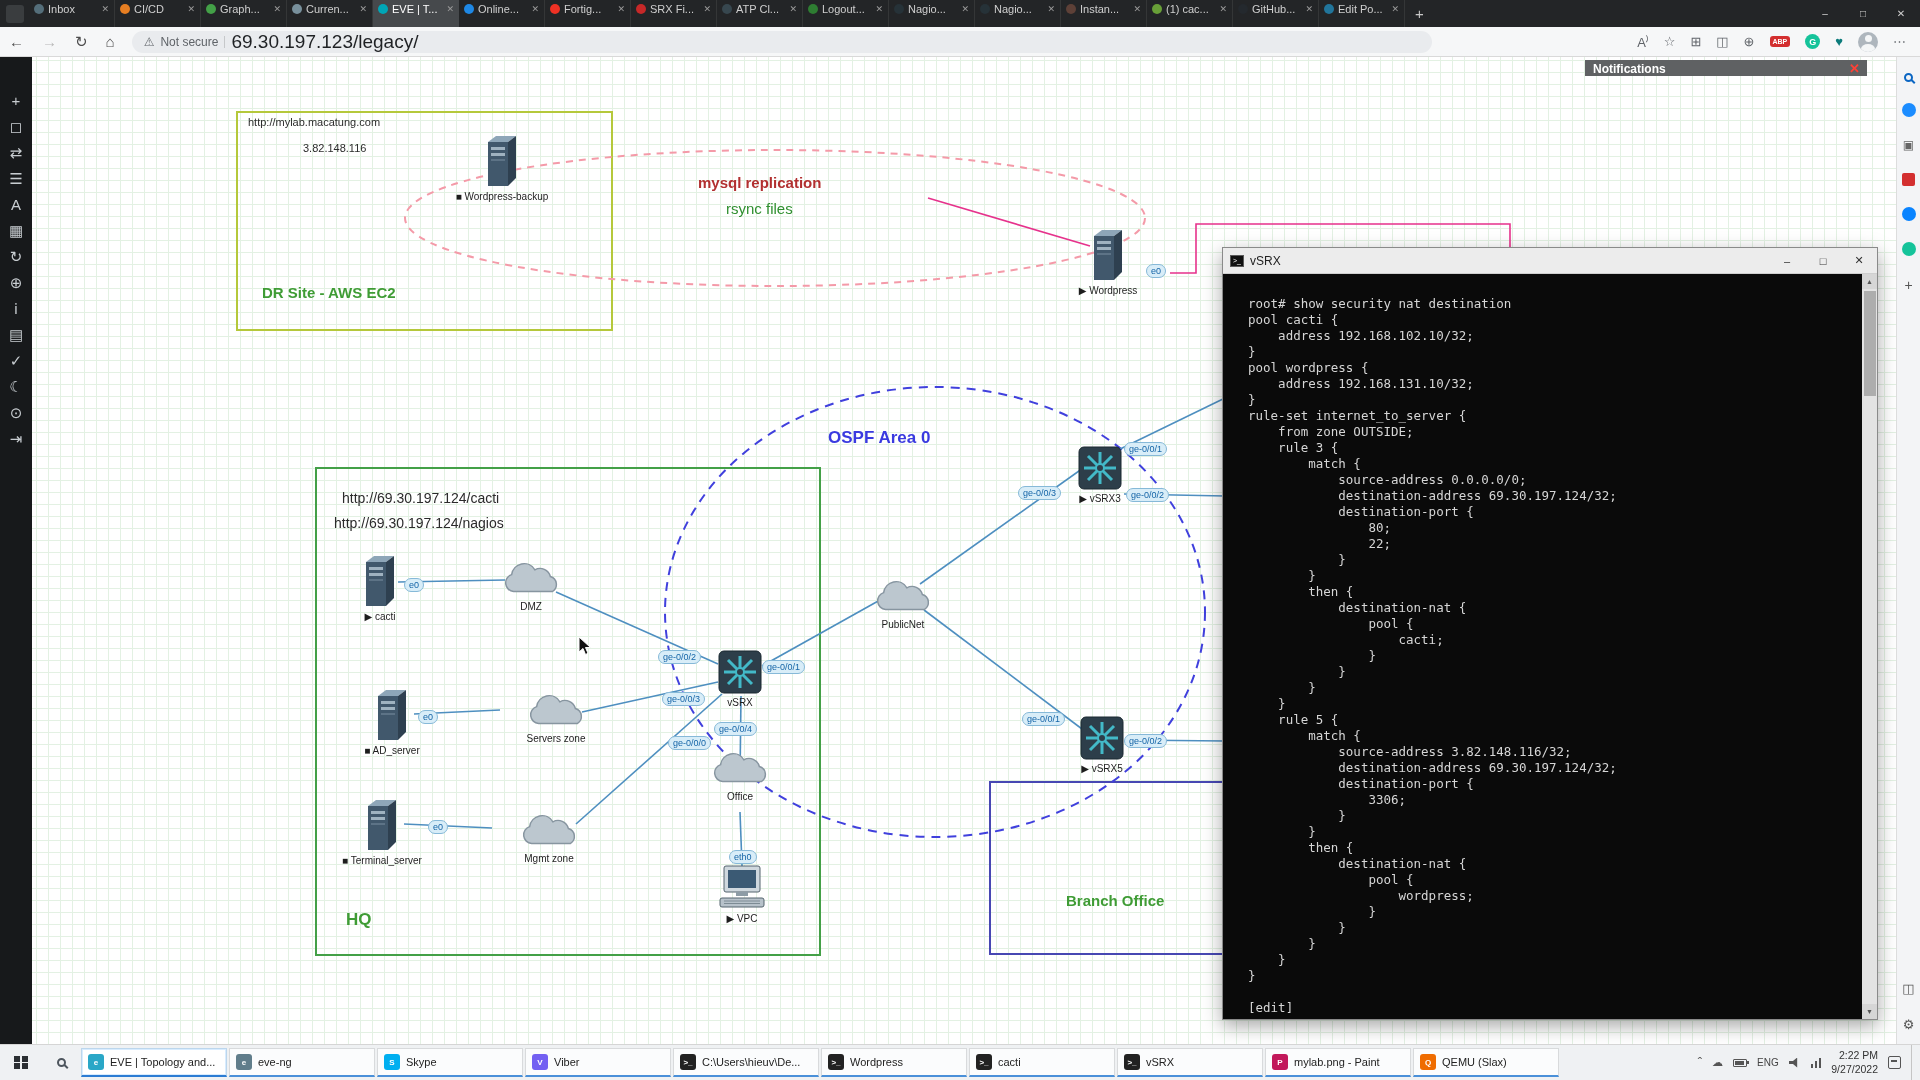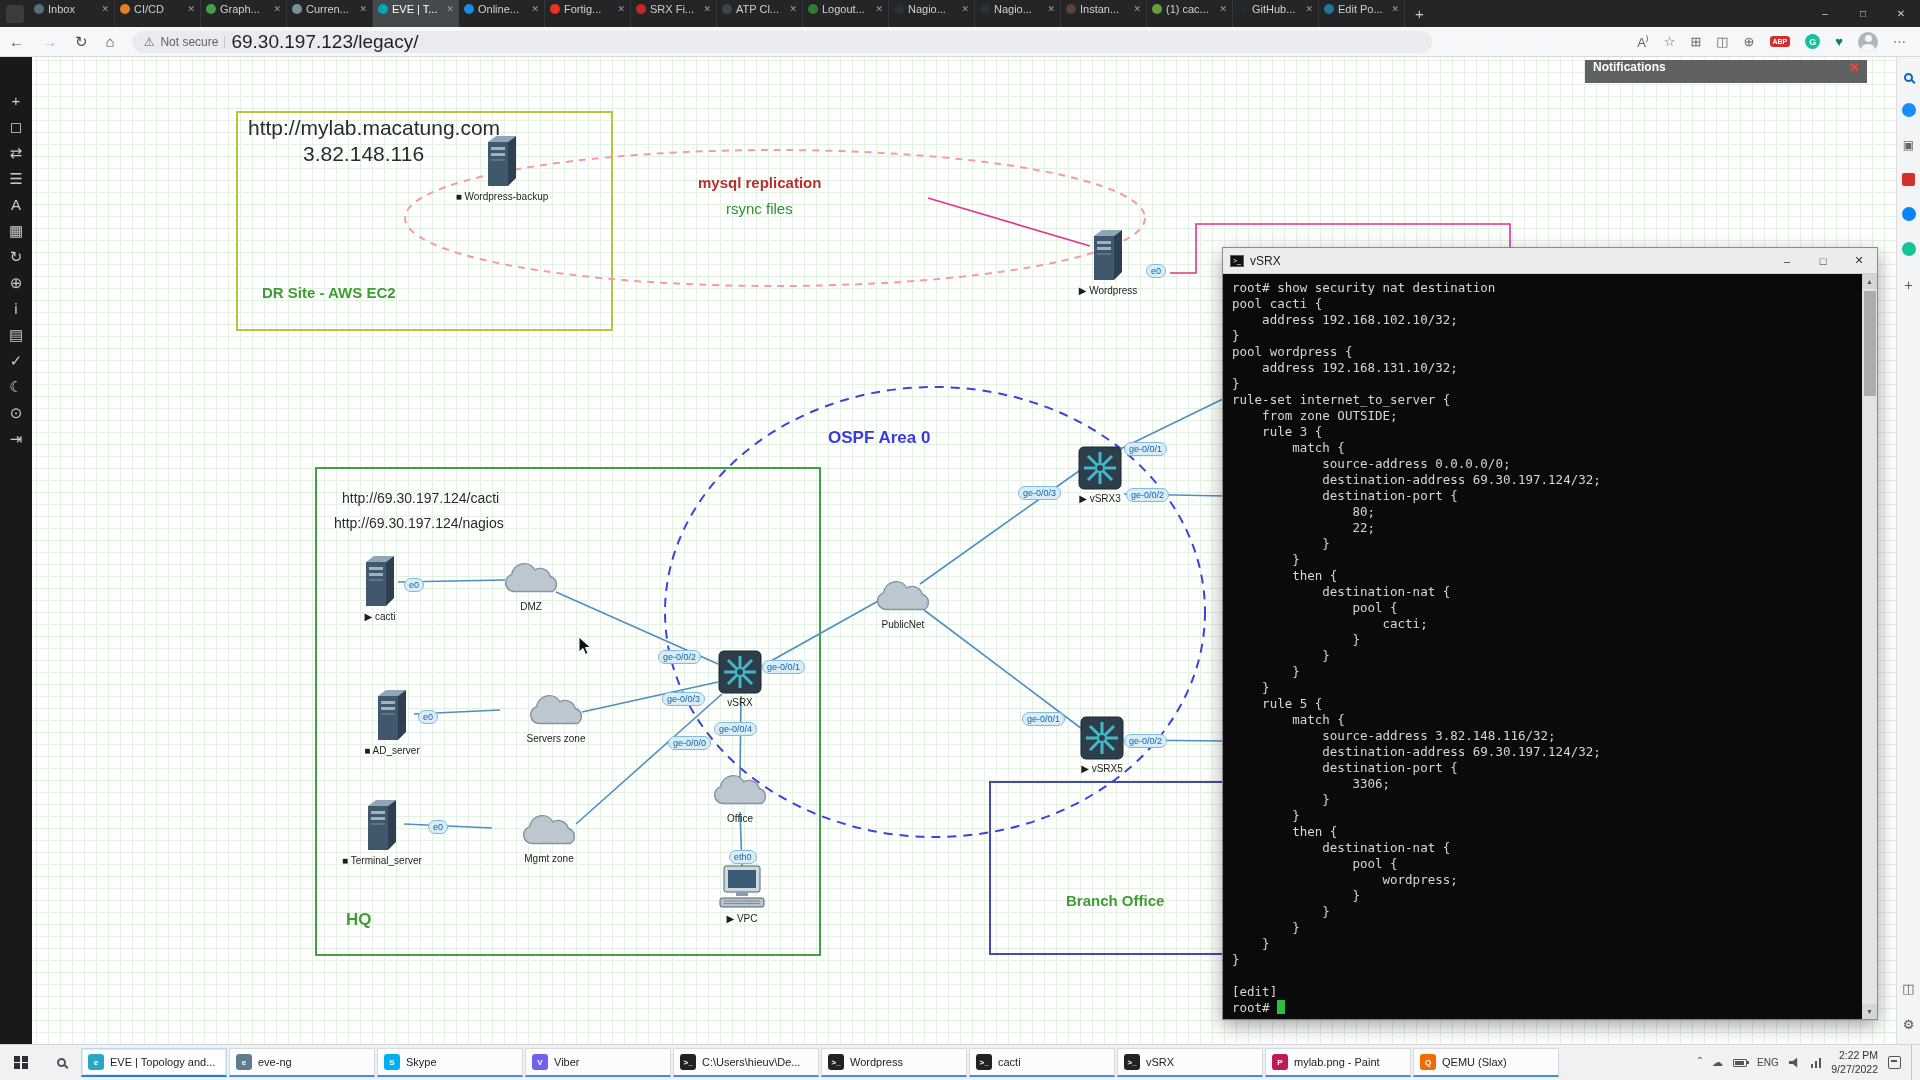--- a/index.html
+++ b/index.html
@@ -6,48 +6,48 @@
   html,body{width:1920px;height:1080px;overflow:hidden;background:#fff;font-family:"Liberation Sans",sans-serif}
   body{position:relative}
   .abs{position:absolute}
 
   
   #canvas{position:absolute;inset:0;background:#fff;
     background-image:linear-gradient(#e3f1e3 1px,transparent 1px),linear-gradient(90deg,#e3f1e3 1px,transparent 1px);
     background-size:12px 12px}
   #toposvg{position:absolute;left:0;top:0;z-index:1}
   .ttext{position:absolute;white-space:nowrap;z-index:2}
-  .url-lg{font-size:21px;color:#2b2b2b}
+  .url-lg{font-size:11px;color:#2b2b2b}
   .url-md{font-size:14px;color:#2b2b2b}
   .site-label{font-weight:bold;color:#3f9c35;font-size:15px}
   .big{font-size:17px}
   .repl1{font-weight:bold;color:#b23030;font-size:15px}
   .repl2{font-weight:normal;color:#2f8f2f;font-size:15px}
   .ospf{font-weight:bold;color:#3a3ae0;font-size:17px}
   .node{position:absolute;width:130px;display:flex;flex-direction:column;align-items:center;gap:3px;z-index:2}
   .nlabel{font-size:10px;color:#1d1d1d;white-space:nowrap}
   .ifbadge{position:absolute;font-size:9px;color:#1565a7;background:#d8edf8;border:1px solid #86b9d8;border-radius:7px;padding:0 4px;line-height:12px;white-space:nowrap;z-index:3}
 
   
-  #notifbar{position:absolute;left:1585px;top:60px;width:282px;height:23px;background:#5f6163;color:#fff;
-    display:flex;align-items:flex-start;z-index:12;font-size:12px;font-weight:bold}
+  #notifbar{position:absolute;left:1585px;top:60px;width:282px;height:16px;background:#5f6163;color:#fff;
+    display:flex;align-items:flex-end;z-index:12;font-size:12px;font-weight:bold}
   #notifbar .ntitle{padding-left:8px;flex:1}
   #notifbar .nclose{color:#ff4136;font-size:13px;font-weight:bold;padding-right:7px;cursor:default}
 
   
   #terminal{position:absolute;left:1222px;top:247px;width:656px;height:773px;z-index:11;border:1px solid #8a8a8a;
     box-shadow:0 6px 18px rgba(0,0,0,.35);background:#0a0a0a}
   .term-titlebar{position:absolute;left:0;top:0;right:0;height:26px;background:#ececec;border-bottom:1px solid #cfcfcf;
     display:flex;align-items:center;gap:6px;padding-left:7px;font-size:12px;color:#222}
   .term-ico{width:14px;height:12px;background:#101010;border:1px solid #5a5a5a;color:#fff;font-size:7px;line-height:10px;text-align:center}
   .term-btns{margin-left:auto;display:flex;height:100%}
   .term-btns .tb{width:36px;display:flex;align-items:center;justify-content:center;font-size:11px;color:#333}
   .term-body{position:absolute;top:26px;left:0;right:0;bottom:0;background:#0a0a0a;padding:6px 24px 6px 9px;
     font-family:"DejaVu Sans Mono",monospace;font-size:12.5px;line-height:16px;color:#d6d6d6;overflow:hidden}
-  .term-pre{font:inherit;color:inherit;white-space:pre;margin:0}
+  .term-pre{font:inherit;color:inherit;white-space:pre;margin:16px}
   .term-promptline{white-space:pre}
   .term-cursor{display:inline-block;width:8px;height:14px;background:#2fbf3f;vertical-align:-2px}
   .term-scroll{position:absolute;top:26px;right:0;bottom:0;width:15px;background:#e3e3e3;z-index:2}
   .ts-arrow{position:absolute;left:0;width:15px;height:15px;font-size:7px;color:#555;text-align:center;line-height:15px;background:#d6d6d6}
   .ts-arrow.down{bottom:0}
   .ts-thumb{position:absolute;top:17px;left:1.5px;width:12px;height:105px;background:#adadad}
 
   
   #tabbar{position:absolute;left:0;top:0;width:1920px;height:27px;background:#232527;display:flex;align-items:flex-end;z-index:20}
   .tab-home{width:18px;height:18px;background:#3a3d3f;margin:0 5px 4px 6px;border-radius:3px}
@@ -240,21 +240,21 @@
         <use href="#sym-cloud"></use>
       </svg>
     <div class="nlabel">Mgmt zone</div>
   </div>
   <div class="node" style="left:838px;top:576px">
     <svg width="62" height="40">
         <use href="#sym-cloud"></use>
       </svg>
     <div class="nlabel">PublicNet</div>
   </div>
-  <div class="node" style="left:675px;top:770px">
+  <div class="node" style="left:675px;top:748px">
     <svg width="62" height="40">
         <use href="#sym-cloud"></use>
       </svg>
     <div class="nlabel">Office</div>
   </div>
   <div class="node" style="left:675px;top:650px">
     <svg width="44" height="44">
         <use href="#sym-router"></use>
       </svg>
     <div class="nlabel">vSRX</div>

